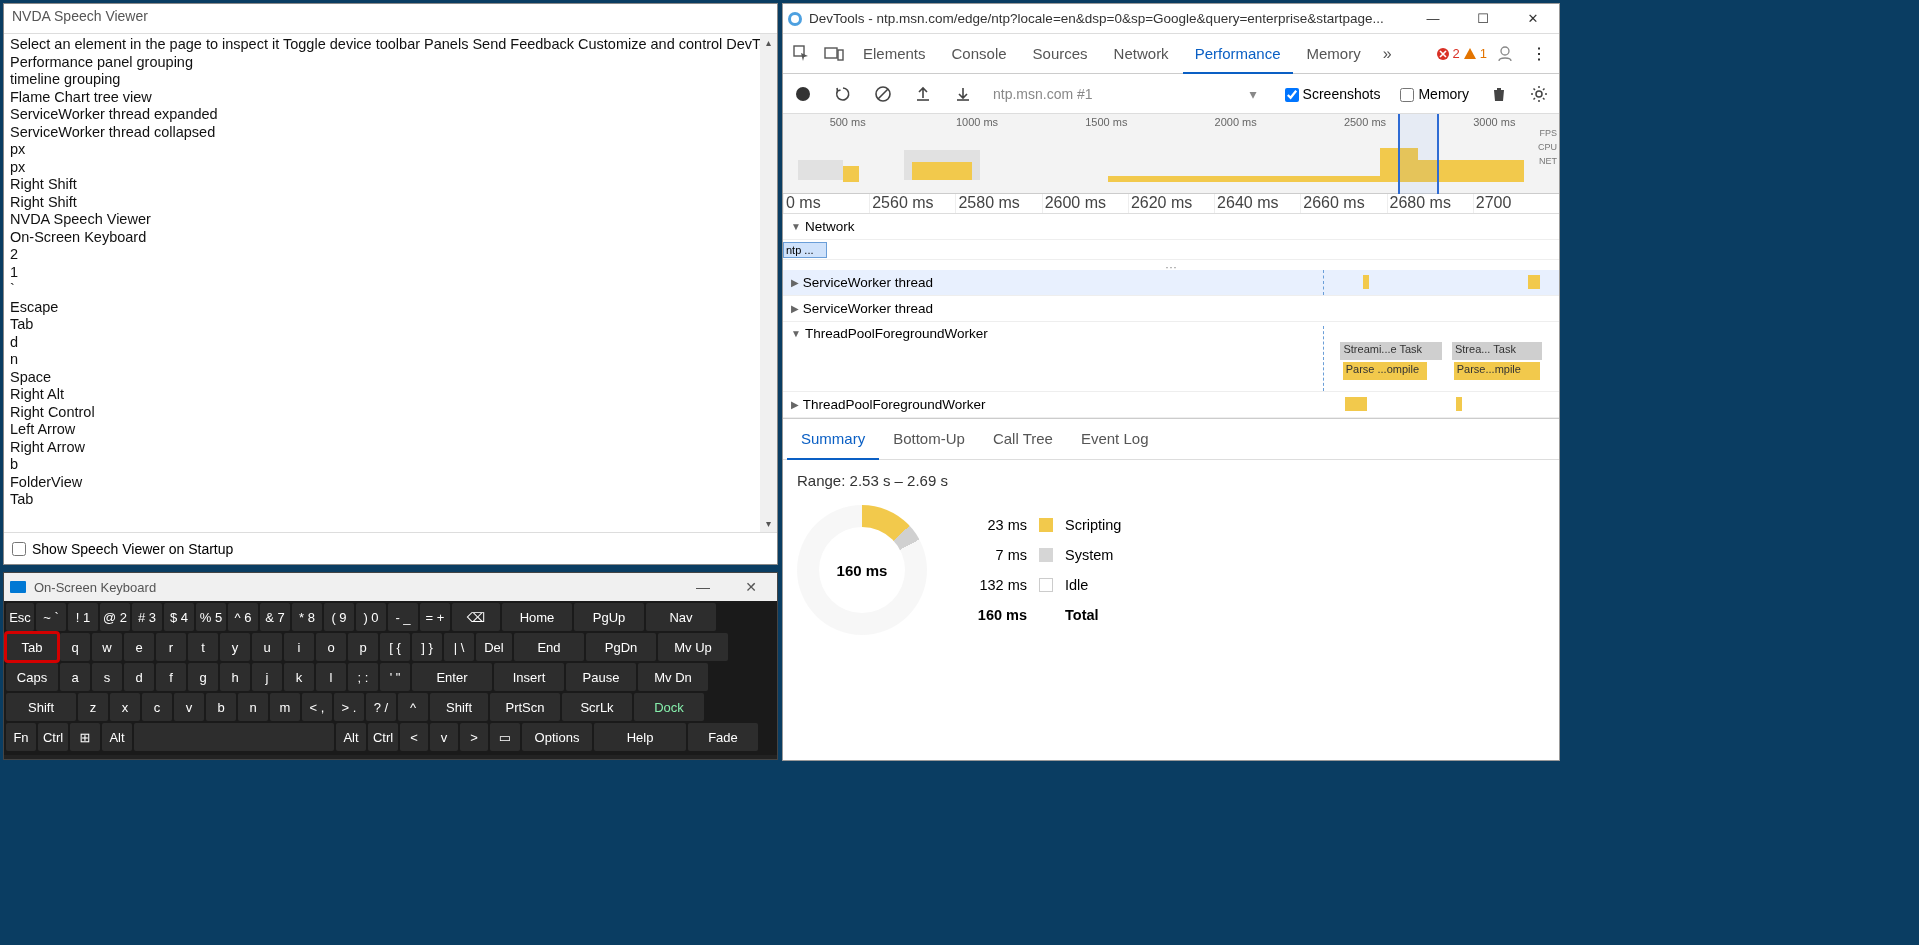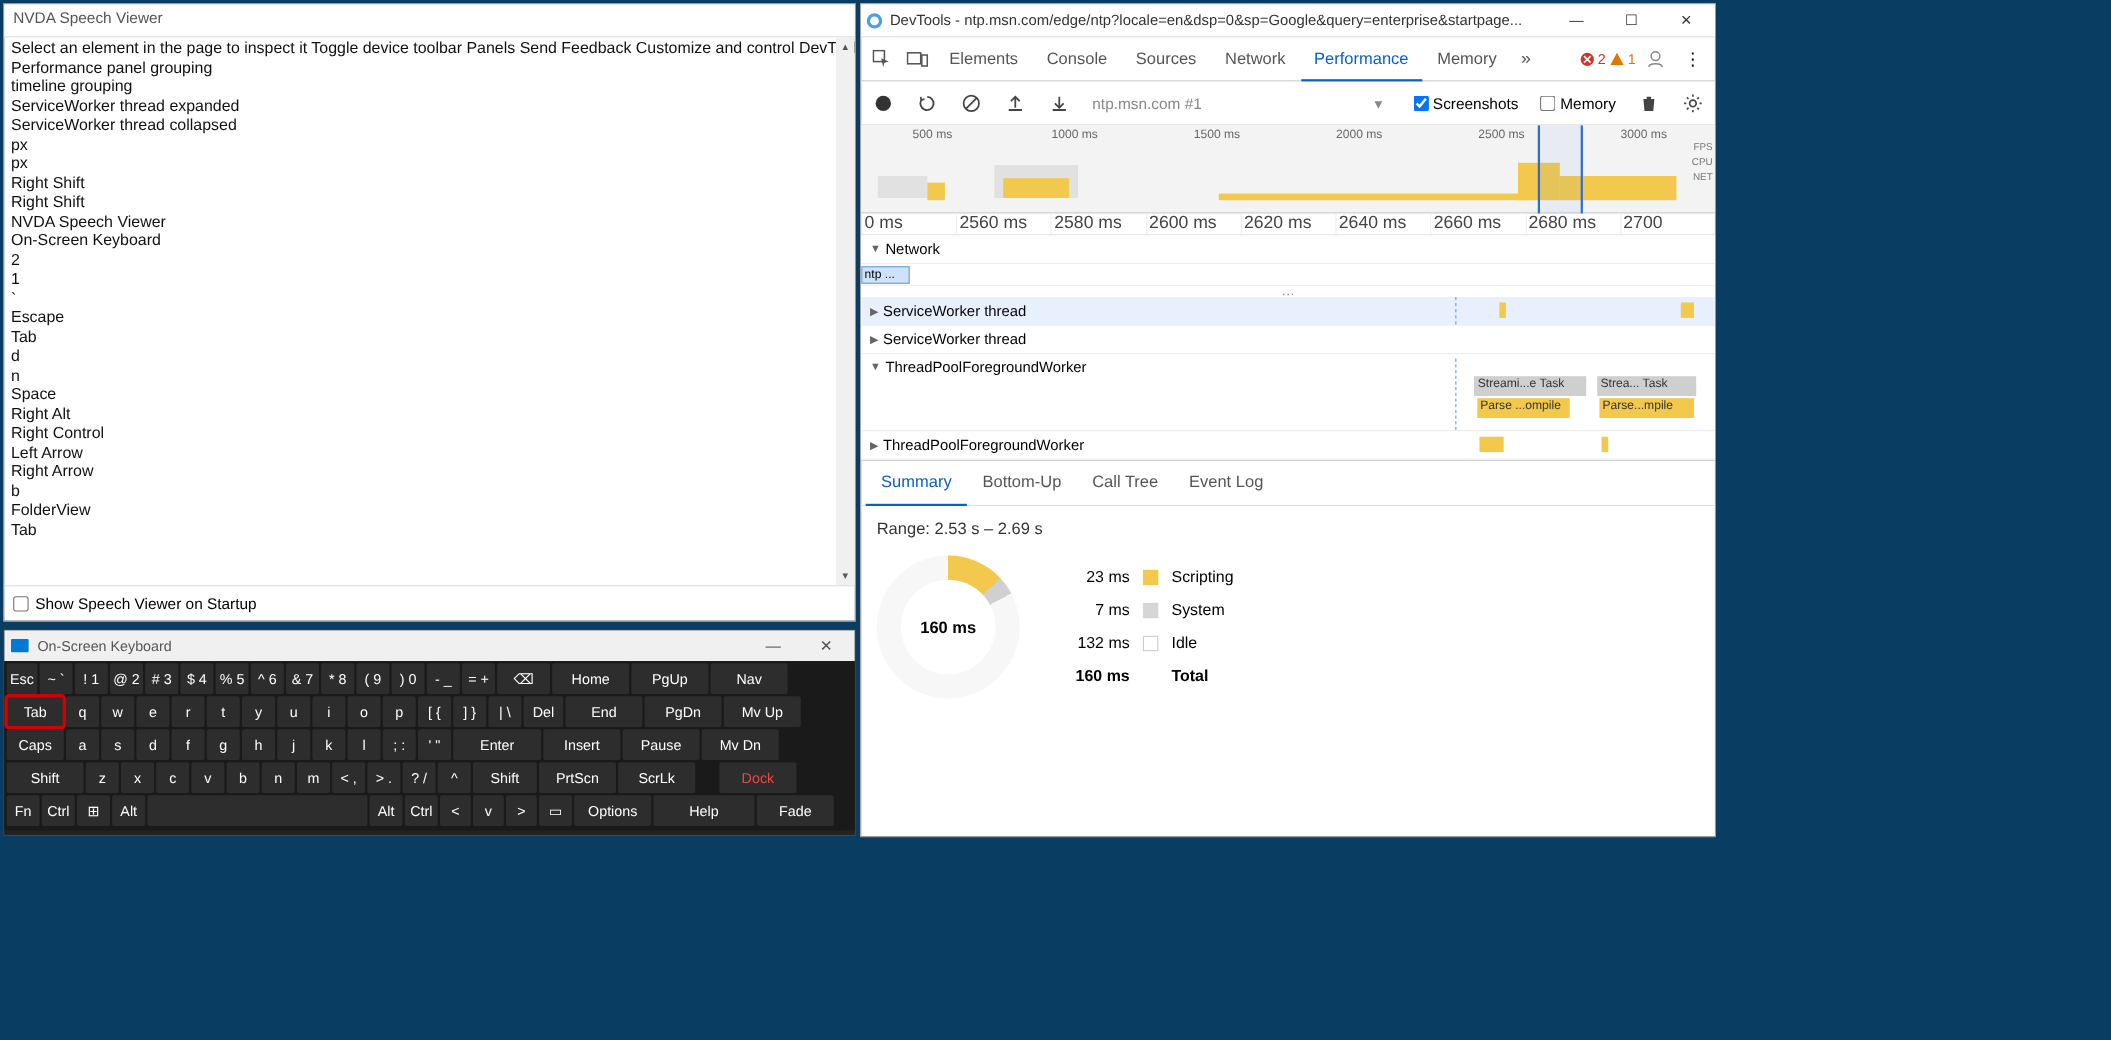--- a/index.html
+++ b/index.html
@@ -19,21 +19,21 @@
 
 .osk-window { position: absolute; left: 3px; top: 572px; width: 775px; height: 188px; background: #222; border: 1px solid #444; }
 .osk-title { height: 28px; background: #f0f0f0; display: flex; align-items: center; padding: 0 6px; gap: 8px; }
 .osk-title-icon { width: 16px; height: 12px; background: #0078d4; border-radius: 1px; }
 .osk-title-text { font-size: 13px; color: #555; flex: 1; }
 .osk-title-btn { width: 40px; text-align: center; color: #555; font-size: 14px; }
 .osk-keys { background: #1a1a1a; padding: 2px; }
 .osk-row { display: flex; gap: 2px; margin-bottom: 2px; }
 .key { background: #2d2d2d; color: #fff; font-size: 13px; display: flex; align-items: center; justify-content: center; height: 28px; border-radius: 2px; position: relative; }
 .key.tab-hl { outline: 3px solid #d40000; outline-offset: -1px; }
-.key.gray { color: #ef4444; margin-left: 20px; }
+.key.gray { color: #86efac; }
 
 
 .dt-window { position: absolute; left: 782px; top: 3px; width: 778px; height: 758px; background: #fff; border: 1px solid #999; }
 .dt-titlebar { height: 30px; background: #fff; display: flex; align-items: center; padding: 0 4px; gap: 6px; border-bottom: 1px solid #ddd; }
 .dt-favicon { width: 16px; height: 16px; }
 .dt-title-text { font-size: 13.5px; color: #333; flex: 1; white-space: nowrap; overflow: hidden; }
 .dt-win-btn { width: 44px; height: 28px; text-align: center; font-size: 13px; color: #333; line-height: 28px; }
 .dt-tabs { height: 40px; display: flex; align-items: center; border-bottom: 1px solid #ccc; padding: 0 4px; gap: 2px; }
 .dt-inspect, .dt-device { width: 30px; height: 30px; display: flex; align-items: center; justify-content: center; color: #555; }
 .dt-tab { padding: 0 12px; height: 40px; line-height: 40px; font-size: 15px; color: #555; }
@@ -42,21 +42,21 @@
 .dt-errcount { display: flex; align-items: center; gap: 3px; font-size: 13px; margin-left: auto; }
 .dt-err { color: #d93025; }
 .dt-warn { color: #e37400; }
 .dt-settings-dots { padding: 0 8px; }
 
 
 .perf-toolbar { height: 40px; display: flex; align-items: center; gap: 20px; padding: 0 10px; border-bottom: 1px solid #ddd; }
 .perf-btn { width: 20px; height: 20px; display: flex; align-items: center; justify-content: center; color: #555; }
 .perf-record { width: 14px; height: 14px; background: #333; border-radius: 50%; }
 .perf-label { color: #888; font-size: 14px; flex: 1; }
-.perf-chk { display: flex; align-items: center; gap: 4px; font-size: 14px; }
+.perf-chk { display: flex; align-items: flex-end; gap: 4px; font-size: 14px; }
 .perf-chk input { width: 14px; height: 14px; }
 
 
 .tl-overview { height: 80px; background: #f3f3f3; border-bottom: 1px solid #ccc; position: relative; }
 .tl-ov-ticks { display: flex; font-size: 11px; color: #666; padding: 2px 0 0 0; }
 .tl-ov-ticks span { flex: 1; text-align: center; }
 .tl-ov-lanes { position: absolute; right: 0; top: 14px; font-size: 9px; color: #777; text-align: right; }
 .tl-ov-lanes div { height: 14px; padding-right: 2px; }
 .tl-ov-graph { position: absolute; left: 0; top: 18px; right: 20px; height: 56px; }
 .tl-block-y { position: absolute; background: #f2c94c; }
@@ -104,20 +104,21 @@
 </head>
 <body>
 
 <div class="nvda-window">
   <div class="nvda-title">NVDA Speech Viewer</div>
   <div class="nvda-content">
     <div class="nvda-text" id="nvda-text">
         <div>Select an element in the page to inspect it Toggle device toolbar Panels Send Feedback Customize and control DevTools</div>
         <div>Performance panel  grouping</div>
         <div>timeline  grouping</div>
+        <div>Flame Chart  tree view</div>
         <div>ServiceWorker thread expanded</div>
         <div>ServiceWorker thread collapsed</div>
         <div>px</div>
         <div>px</div>
         <div>Right Shift</div>
         <div>Right Shift</div>
         <div>NVDA Speech Viewer</div>
         <div>On-Screen Keyboard</div>
         <div>2</div>
         <div>1</div>

